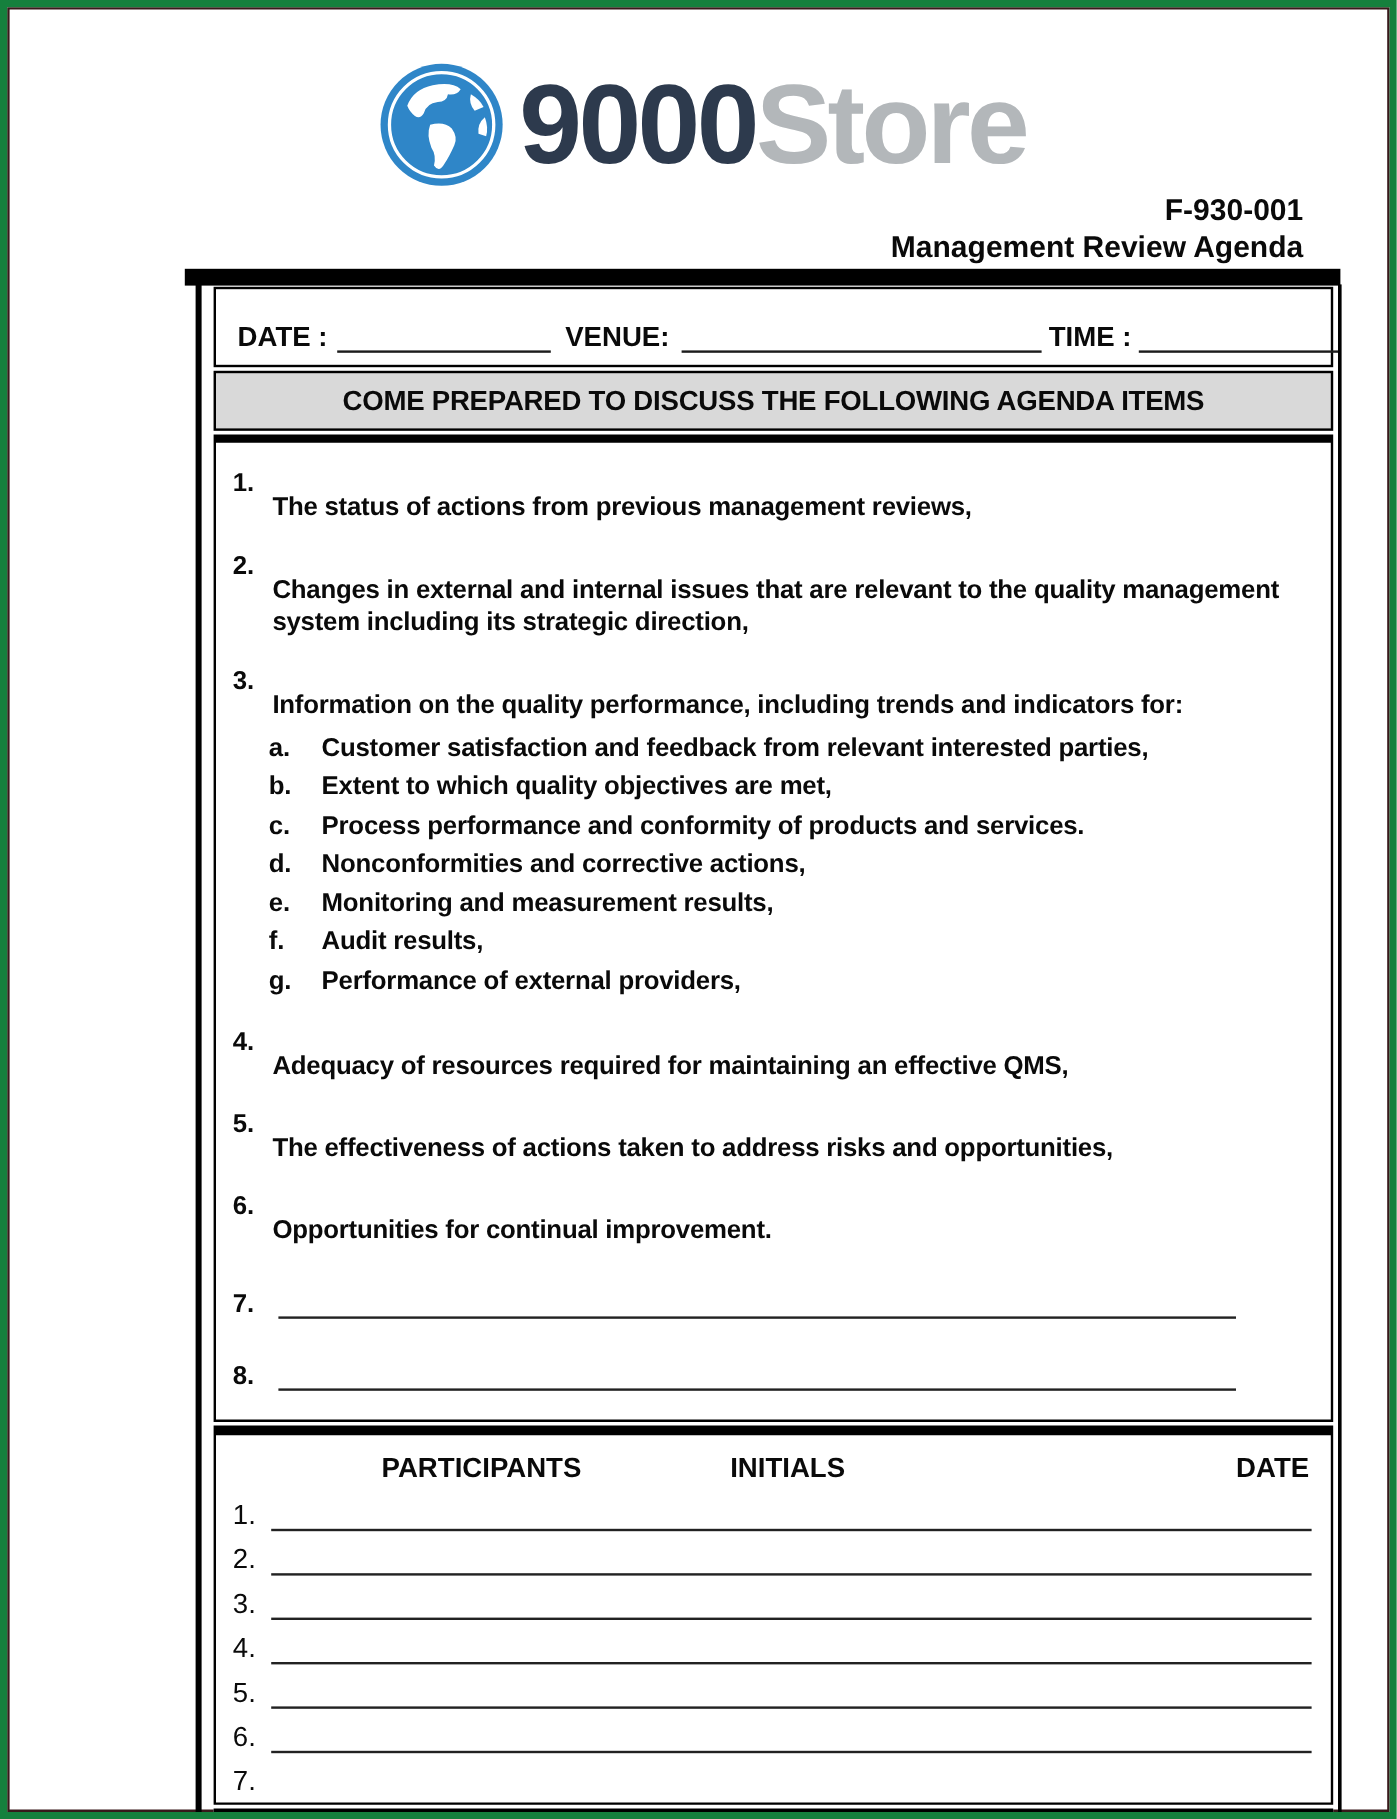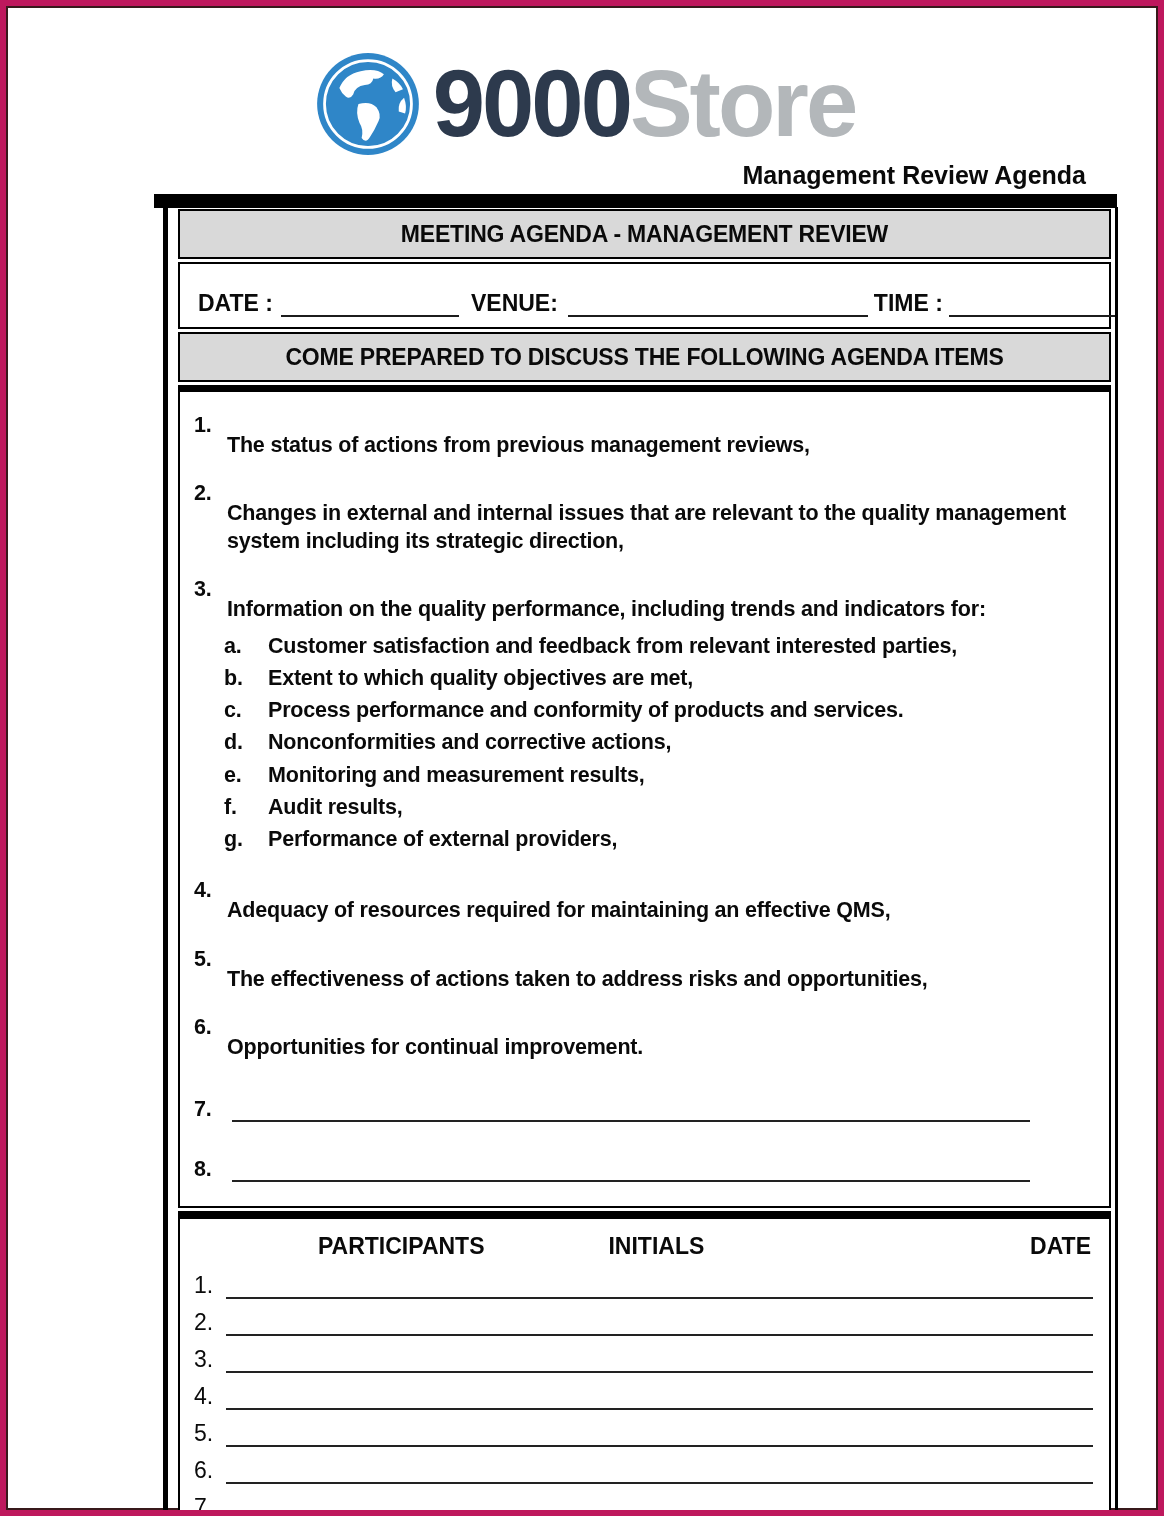--- a/index.html
+++ b/index.html
@@ -2,21 +2,21 @@
 <html><head>
 <meta charset="utf-8">
 <style>
   html,body { margin:0; padding:0; background:#ffffff; }
   body { font-family:"Liberation Sans", sans-serif; color:#0a0a0a; }
 
   .page {
     position:relative;
     width:1164px; height:1516px;
     box-sizing:border-box;
-    border:6px solid #be185d;
+    border:6px solid #15803d;
     box-shadow: inset 0 0 0 2px #38191b;
     background:#ffffff;
     overflow:hidden;
   }
 
   
   .logo-row {
     display:flex; justify-content:center; align-items:center;
     margin-top:42px; margin-left:6px; gap:12px; height:112px;
   }
@@ -85,29 +85,29 @@
       <circle cx="50" cy="50" r="39" fill="#2f86c8"></circle>
       <path fill="#ffffff" d="M23,35 q5,-13 20,-16 q15,-3 22,3 q-3,5 -10,4 q-1,6 -8,6 q-9,1 -11,9 q-3,5 -7,2 q-4,-3 -6,-8 z"></path>
       <path fill="#ffffff" d="M41,50 q11,-3 17,3 q5,7 2,13 q-4,9 -8,15 q-4,7 -8,1 q2,-8 -2,-14 q-4,-10 -1,-18 z"></path>
       <path fill="#ffffff" d="M73,26 q7,4 10,10 l-7,3 q-5,-6 -3,-13 z"></path>
       <path fill="#ffffff" d="M84,44 q3,8 1,15 l-6,-2 q-1,-8 5,-13 z"></path>
     </svg>
     <div class="brand"><span class="brand-9000">9000</span><span class="brand-store">Store</span></div>
   </div>
 
   <div class="doc-meta">
+    <div>F-930-001</div>
     <div>Management Review Agenda</div>
   </div>
 
   <div class="table-zone">
     <div class="top-bar"></div>
     <div class="left-line"></div>
     <div class="right-line"></div>
 
-    <div class="row band">MEETING AGENDA - MANAGEMENT REVIEW</div>
 
     <div class="row meta-row">
       <span>DATE :</span>
       <span class="blank b-date"></span>
       <span>VENUE:</span>
       <span class="blank b-venue"></span>
       <span>TIME :</span>
       <span class="blank b-time"></span>
     </div>
 

